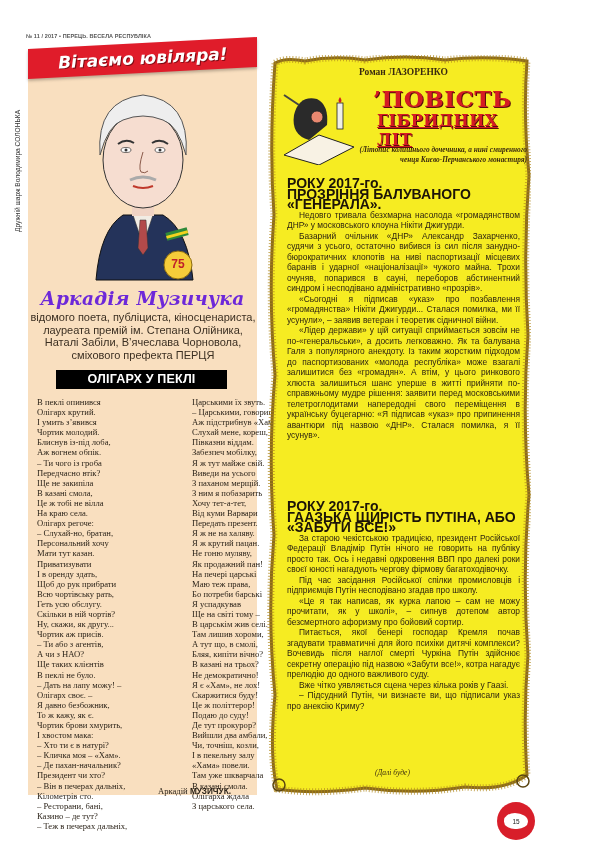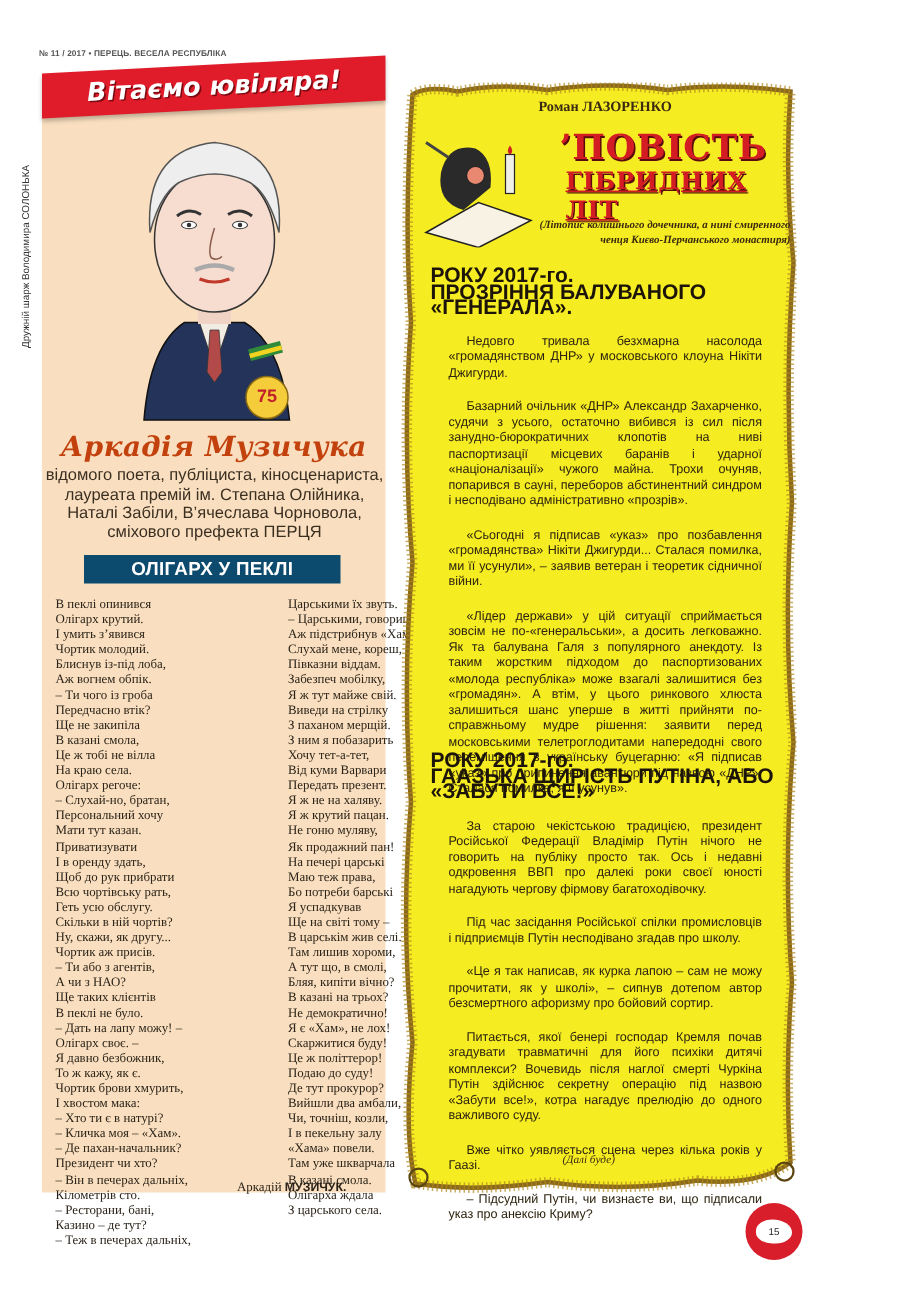--- a/index.html
+++ b/index.html
@@ -34,29 +34,29 @@
     font-size: 6.6px; color: #333; white-space: nowrap; width: 175px;
   }
 
   .caricature {
     position: absolute; left: 78px; top: 80px; width: 130px; height: 210px;
   }
 
   .hero-name {
     position: absolute; left: 28px; top: 288px; width: 229px; text-align: center;
     font-family: "DejaVu Serif", serif; font-weight: bold; font-style: italic;
-    font-size: 18.5px; color: #c2410c; letter-spacing: 0.3px;
+    font-size: 18.5px; color: #6d28d9; letter-spacing: 0.3px;
   }
   .hero-desc {
     position: absolute; left: 30px; top: 311px; width: 226px; text-align: center;
     font-family: "Liberation Sans", sans-serif; font-size: 11px; line-height: 12.5px; color: #3b2f22;
   }
   .poem-title {
     position: absolute; left: 56px; top: 370px; width: 171px; height: 19px;
-    background: #0c4a6e;
+    background: #000000;
     color: #fff; font-weight: bold; font-size: 12.5px; text-align: center; line-height: 19px;
     letter-spacing: 0.2px;
   }
   .poem-col {
     position: absolute; top: 397px; font-family: "Liberation Serif", serif;
     font-size: 8.6px; line-height: 10.1px; color: #2b2319; white-space: nowrap;
   }
   .poem-col.c1 { left: 37px; }
   .poem-col.c2 { left: 148px; margin-left: 44px; }
   .poem-col div { height: 10.1px; }
@@ -92,21 +92,21 @@
   .monk { position: absolute; left: 14px; top: 30px; width: 80px; height: 80px; }
 
   .article {
     position: absolute; left: 22px; width: 233px;
     font-family: "Liberation Sans", sans-serif; font-size: 8.4px; line-height: 10.5px; color: #2d2410;
     text-align: justify;
   }
   .article.a1 { top: 123px; }
   .article.a2 { top: 446px; }
   .sec-head { font-weight: bold; font-size: 14px; line-height: 10.5px; color: #1c1408; text-align: left; }
-  .article p { text-indent: 12px; margin: 12px; }
+  .article p { text-indent: 12px; margin: 0; }
   .to-be-continued {
     position: absolute; left: 110px; top: 713px; font-family: "Liberation Serif", serif;
     font-style: italic; font-size: 7.5px; color: #3a2a10;
   }
 
   .page-badge {
     position: absolute; left: 497px; top: 802px; width: 38px; height: 38px; border-radius: 50%;
     background: #d81e2a; display: flex; align-items: center; justify-content: center;
   }
   .page-badge .inner {
@@ -220,21 +220,21 @@
     <div>– Теж в печерах дальніх,</div>
   </div>
 <div class="poem-col c2" id="poem-col-2">
     <div>Царськими їх звуть.</div>
     <div>– Царськими, говориш? –</div>
     <div>Аж підстрибнув «Хам». –</div>
     <div>Слухай мене, кореш,</div>
     <div>Півказни віддам.</div>
     <div>Забезпеч мобілку,</div>
     <div>Я ж тут майже свій.</div>
-    <div>Виведи на стрілку</div>
+    <div>Виведи на усього</div>
     <div>З паханом мерщій.</div>
     <div>З ним я побазарить</div>
     <div>Хочу тет-а-тет,</div>
     <div>Від куми Варвари</div>
     <div>Передать презент.</div>
     <div>Я ж не на халяву.</div>
     <div>Я ж крутий пацан.</div>
     <div>Не гоню муляву,</div>
     <div>Як продажний пан!</div>
     <div>На печері царські</div>

